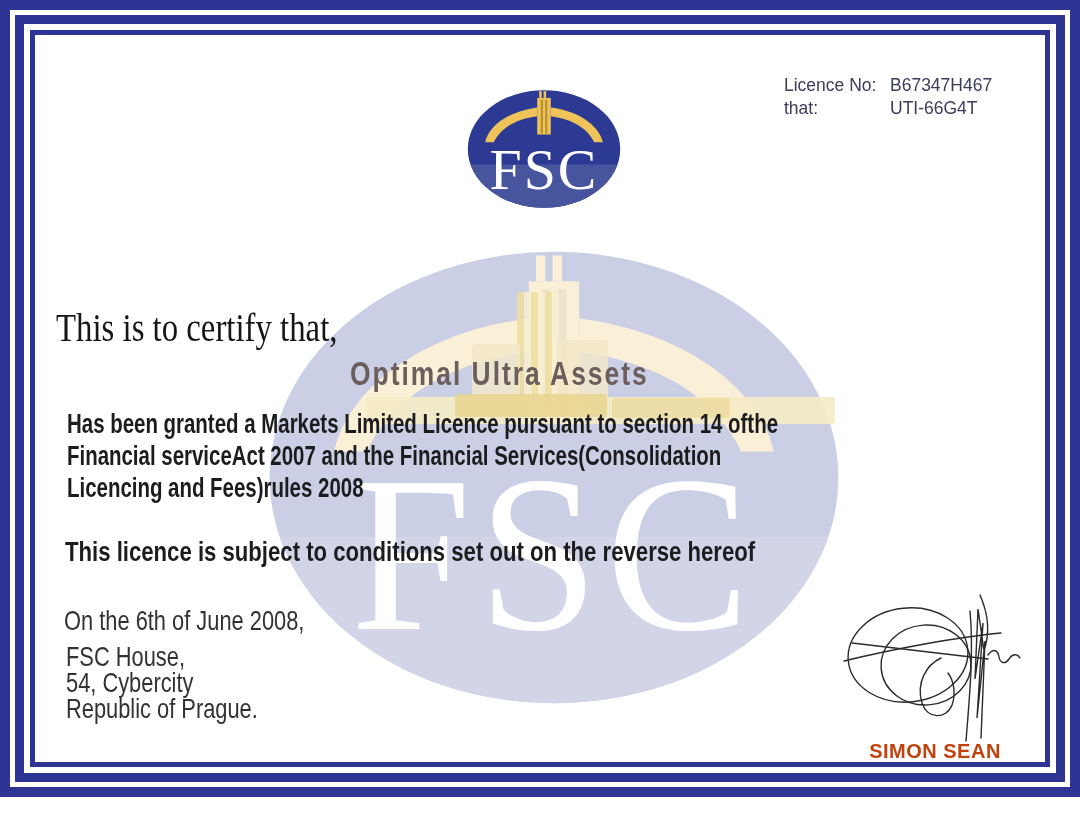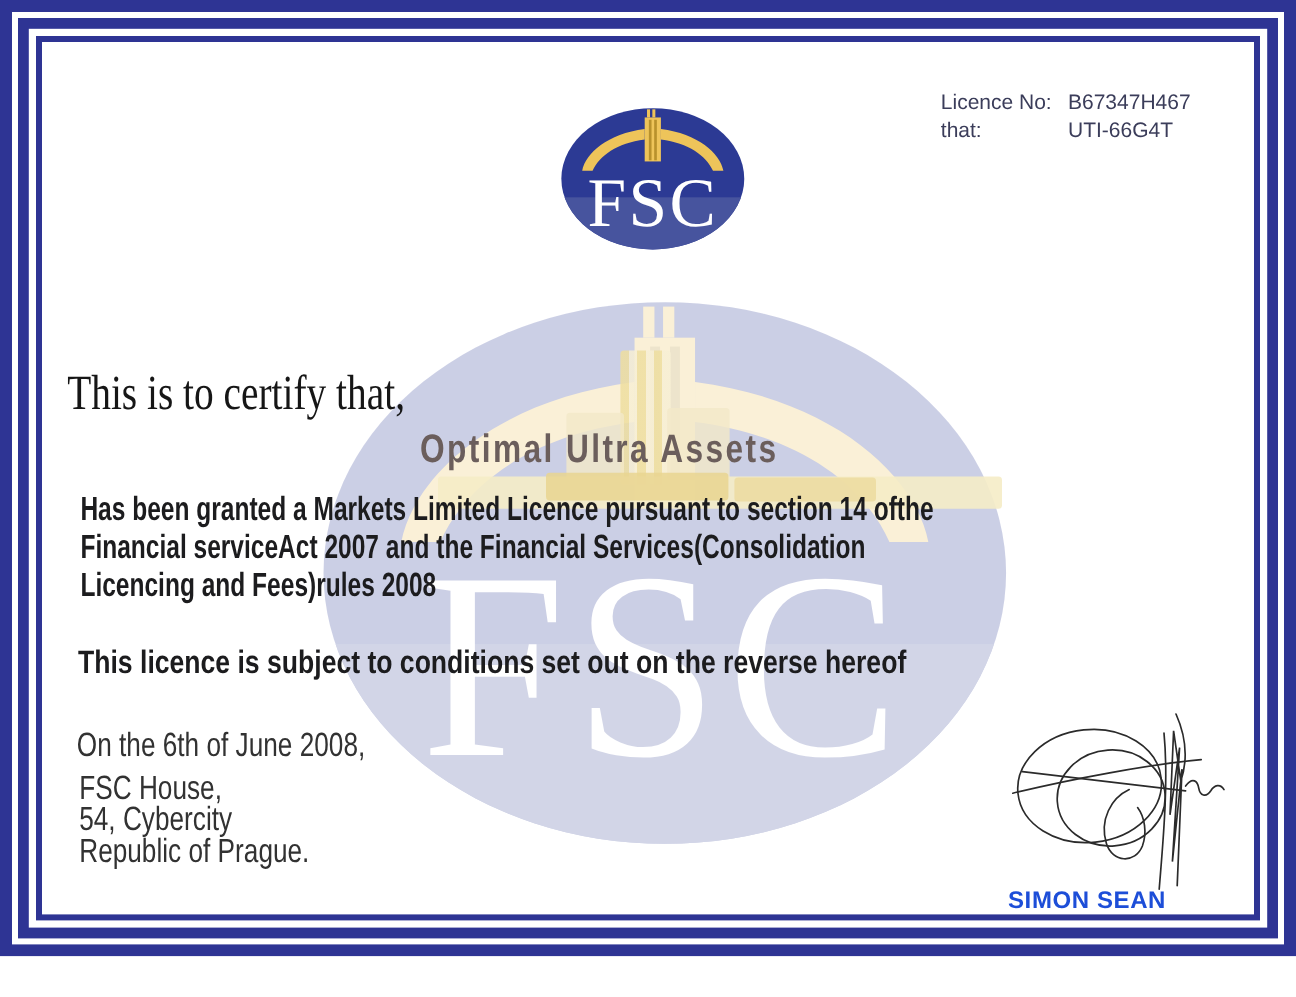--- a/index.html
+++ b/index.html
@@ -46,22 +46,22 @@
     white-space:nowrap;transform:scaleX(0.82);transform-origin:0 0;}
 
   .date-line{left:64px;top:605px;z-index:2;font-size:28px;color:#323232;white-space:nowrap;
     transform:scaleX(0.78);transform-origin:0 0;}
 
   .address-block{left:66px;top:644px;z-index:2;font-size:28px;line-height:26px;color:#323232;
     transform:scaleX(0.78);transform-origin:0 0;}
   .address-block div{white-space:nowrap;}
 
   .signature-svg{left:838px;top:583px;width:200px;height:163px;z-index:2;}
-  .signatory-name{left:840px;top:740px;width:190px;z-index:2;text-align:left;
-    font-size:20px;font-weight:bold;letter-spacing:.5px;color:#1d4ed8;}
+  .signatory-name{left:840px;top:740px;width:190px;z-index:2;text-align:center;
+    font-size:20px;font-weight:bold;letter-spacing:.5px;color:#c2410c;}
   .signature-underline{left:844px;top:765px;width:184px;height:0;border-top:1.5px solid #8a8a8a;z-index:2;}
 
   svg{display:block;}
 </style>
 </head>
 <body>
 
 <div class="cert">
 
   <svg width="0" height="0" style="position:absolute" aria-hidden="true">

